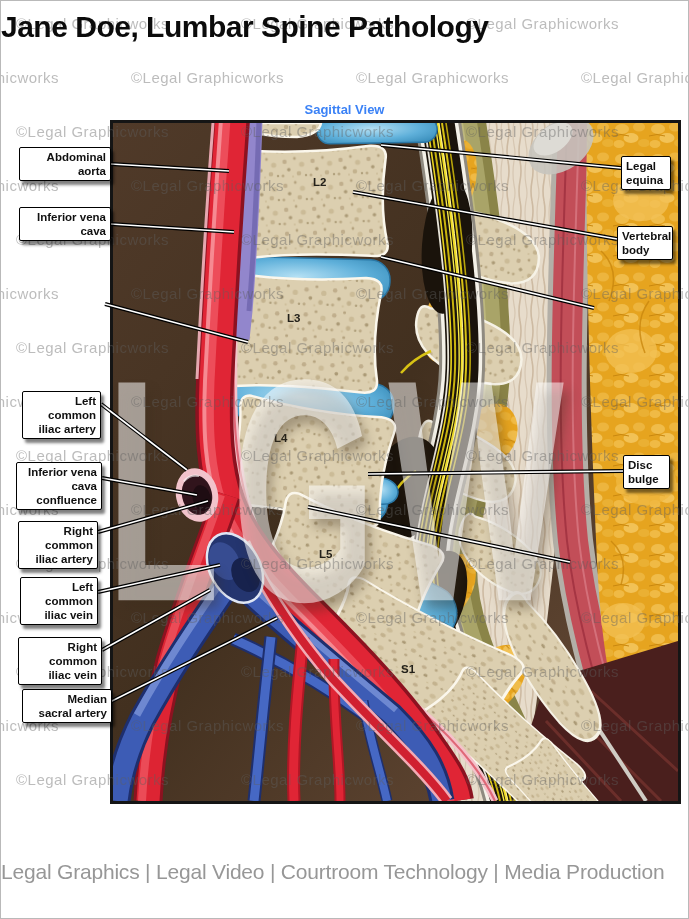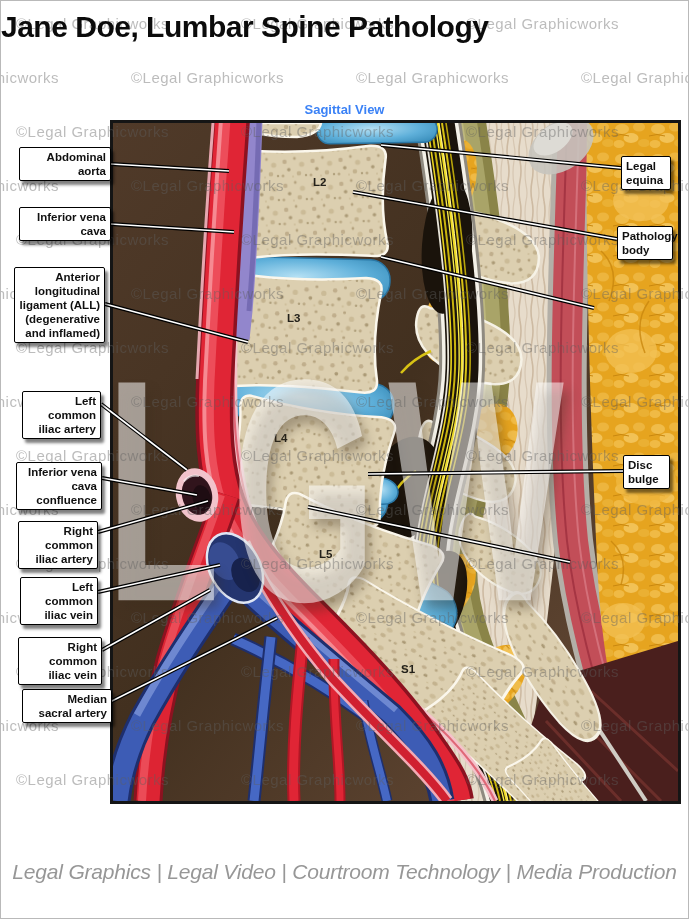--- a/index.html
+++ b/index.html
@@ -22,22 +22,22 @@
   .llw path{stroke:#fff;stroke-width:1.6;fill:none;}
   .lbl{position:absolute;background:#fff;border:1.2px solid #000;border-radius:2px;
        box-shadow:3px 4px 3px rgba(0,0,0,0.5);padding:2px 4px;font-weight:bold;font-size:11.5px;
        line-height:1.22;white-space:pre-line;z-index:5;box-sizing:border-box;color:#101010;}
   .lbl.l{text-align:right;}
   .lbl.r{text-align:left;}
   .brandrow{position:absolute;top:801px;left:0;width:100%;display:flex;align-items:center;
             justify-content:center;gap:9px;z-index:6;}
   .brand-bold{font-size:35px;font-weight:bold;color:#f0949e;letter-spacing:-1px;}
   .brand-rest{font-size:35px;color:#b5b5b5;letter-spacing:-1px;}
-  .services{position:absolute;top:859px;left:0;width:100%;text-align:center;font-size:21px;
-            color:#979797;letter-spacing:-0.2px;z-index:6;font-style:italic;}
+  .services{position:absolute;top:859px;left:0;width:100%;font-size:21px;
+            color:#979797;letter-spacing:-0.2px;z-index:6;}
 </style>
 </head>
 <body>
 
 <div class="page">
 
   <div class="title">Jane Doe, Lumbar Spine Pathology</div>
   <div class="viewlab">Sagittal View</div>
 
   <div class="art-wrap">
@@ -368,39 +368,34 @@
         <path d="M593,307 L380,256"></path>
       <path d="M622,470 L367,473"></path>
         <path d="M569,561 L307,506"></path>
     </g>
   </svg>
 
   <div class="lbl l" style="left:18px;top:146px;width:92px">Abdominal
 aorta</div>
   <div class="lbl l" style="left:18px;top:206px;width:92px">Inferior vena
 cava</div>
-  <div class="lbl l" style="left:13px;top:266px;width:91px">Anterior
-longitudinal
-ligament (ALL)
-(degenerative
-and inflamed)</div>
   <div class="lbl l" style="left:21px;top:390px;width:79px">Left common
 iliac artery</div>
   <div class="lbl l" style="left:15px;top:461px;width:86px">Inferior vena
 cava confluence</div>
   <div class="lbl l" style="left:17px;top:520px;width:80px">Right common
 iliac artery</div>
   <div class="lbl l" style="left:19px;top:576px;width:78px">Left common
 iliac vein</div>
   <div class="lbl l" style="left:17px;top:636px;width:84px">Right common
 iliac vein</div>
   <div class="lbl l" style="left:21px;top:688px;width:90px">Median
 sacral artery</div>
   <div class="lbl r" style="left:620px;top:155px;width:50px">Legal
 equina</div>
-  <div class="lbl r" style="left:616px;top:225px;width:56px">Pathology
+  <div class="lbl r" style="left:616px;top:225px;width:56px">Vertebral
 body</div>
   <div class="lbl r" style="left:622px;top:454px;width:47px">Disc
 bulge</div>
 
   <div class="services">Legal Graphics | Legal Video | Courtroom Technology | Media Production</div>
 
 </div>
 
 </body></html>

